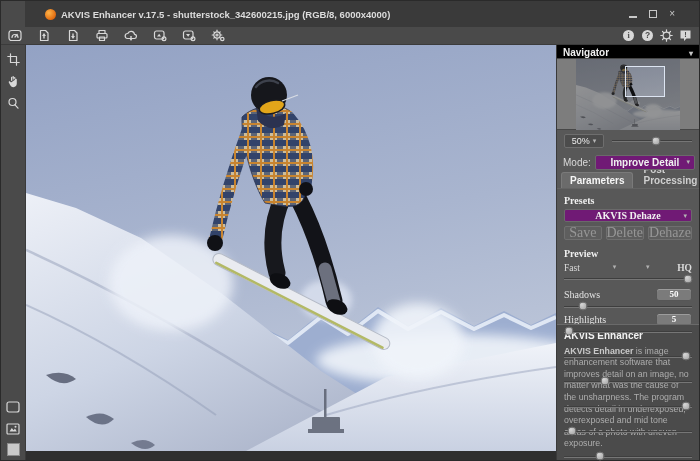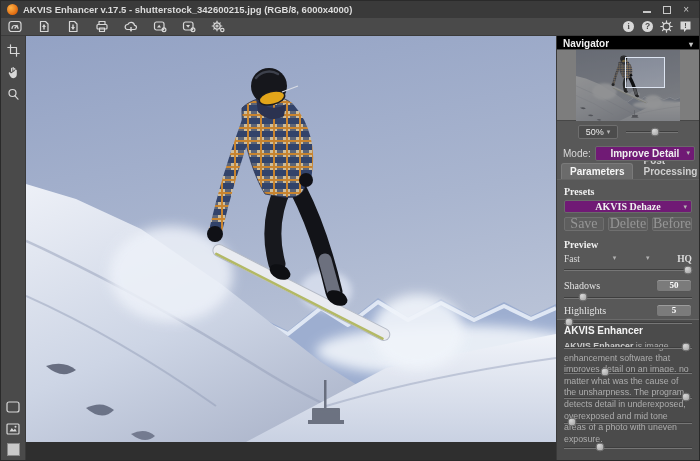--- a/index.html
+++ b/index.html
@@ -1,21 +1,21 @@
 <!DOCTYPE html>
 <html><head>
 <meta charset="utf-8">
 <style>
   * { margin:0; padding:0; box-sizing:border-box; }
   html,body { width:700px; height:461px; }
   body { font-family:"Liberation Sans", sans-serif; background:#2b2b2b; overflow:hidden; }
   .window { width:700px; height:461px; background:#4a4a4a; border:1px solid #2a2a2a; display:flex; flex-direction:column; }
 
   
-  .titlebar { height:17px; background:#3a3a3a; display:flex; align-items:center; padding:0 6px; flex:none; }
+  .titlebar { height:26px; background:#3a3a3a; display:flex; align-items:center; padding:0 20px; flex:none;margin-left:24px; }
   .logo { width:11px; height:11px; border-radius:50%; background:radial-gradient(circle at 35% 35%, #ffb347, #e06a10 70%, #9c3f05); margin-right:5px; flex:none; }
   .title-text { color:#dcdcdc; font-size:9.5px; font-weight:bold; white-space:nowrap; overflow:hidden; }
   .win-controls { margin-left:auto; display:flex; align-items:center; gap:12px; padding-right:4px; }
   .wc { color:#c8c8c8; font-size:10px; line-height:10px; cursor:default; }
   .wc-min { width:8px; height:7px; border-bottom:2px solid #c8c8c8; }
   .wc-max { width:8px; height:8px; border:1.5px solid #c8c8c8; }
 
   
   .toolbar { height:18px; background:#4a4a4a; border-bottom:1px solid #3b3b3b; display:flex; align-items:center; padding:0 6px; flex:none; }
   .tb-left { display:flex; gap:13px; align-items:center; }
@@ -44,21 +44,21 @@
   .canvas svg { display:block; }
 
   
   .right-panel { flex:1; background:#585858; border-left:1px solid #3a3a3a; display:flex; flex-direction:column; font-size:10px; color:#e2e2e2; min-width:0; }
   .nav-header { height:14px; background:#000000; border-bottom:1px solid #474747; display:flex; align-items:flex-end; padding:0 6px; font-weight:bold; color:#f0f0f0; flex:none; }
   .nav-header .arr { margin-left:auto; color:#c4c4c4; font-size:8px; }
   .nav-thumb-wrap { height:71px; background:#7d7d7d; border-bottom:1px solid #474747; display:flex; justify-content:center; flex:none; }
   .nav-img { width:104px; height:71px; position:relative; overflow:hidden; }
   .nav-img > svg { width:100%; height:100%; filter:brightness(0.82) saturate(0.55); }
   .nav-sel { position:absolute; left:47%; top:10%; width:39%; height:44%; border:1px solid #dde5f2; box-shadow:0 0 0 400px rgba(70,70,70,0.4); }
-  .zoom-row { height:22px; display:flex; align-items:center; padding:0 21px; gap:8px; flex:none; }
+  .zoom-row { height:22px; display:flex; align-items:center; padding:0 7px; gap:8px; flex:none; }
   .zoom-btn { width:40px; height:14px; background:#4c4c4c; border:1px solid #6e6e6e; border-radius:2px; color:#ececec; font-size:9px; display:flex; align-items:center; justify-content:center; gap:3px; }
   .zoom-btn .arr { font-size:7px; color:#b5b5b5; }
   .slider { position:relative; flex:1; height:12px; }
   .slider::before { content:""; position:absolute; left:0; right:0; top:5px; height:1px; background:#3e3e3e; border-bottom:1px solid #767676; }
   .thumb { position:absolute; top:50%; transform:translate(-50%,-50%); width:9px; height:9px; border-radius:50%; background:radial-gradient(circle at 35% 30%, #d6d6d6, #9e9e9e); border:1px solid #6f6f6f; }
 
   .mode-row { height:20px; display:flex; align-items:center; padding:0 4px 0 6px; gap:4px; flex:none; }
   .mode-label { color:#d9d9d9; }
   .dropdown { flex:1; height:15px; background:#701a75; border:1px solid #6a6a6a; border-radius:2px; display:flex; align-items:center; position:relative; }
   .dropdown .dd-text { flex:1; text-align:center; font-weight:bold; color:#f0f0f0; font-size:10px; }
@@ -375,21 +375,21 @@
 
       <div class="panel-body">
         <div class="sec-label">Presets</div>
         <div class="dropdown">
           <span class="dd-text">AKVIS Dehaze</span>
           <span class="arr">▾</span>
         </div>
         <div class="preset-btns">
           <div class="pbtn">Save</div>
           <div class="pbtn">Delete</div>
-          <div class="pbtn">Before</div>
+          <div class="pbtn">Dehaze</div>
         </div>
 
         <div class="preview-sec">
           <div class="sec-label">Preview</div>
           <div class="fast-hq">
             <span>Fast</span>
             <span class="mark" style="left:38%">▾</span>
             <span class="mark" style="left:64%">▾</span>
             <span class="hq">HQ</span>
           </div>

